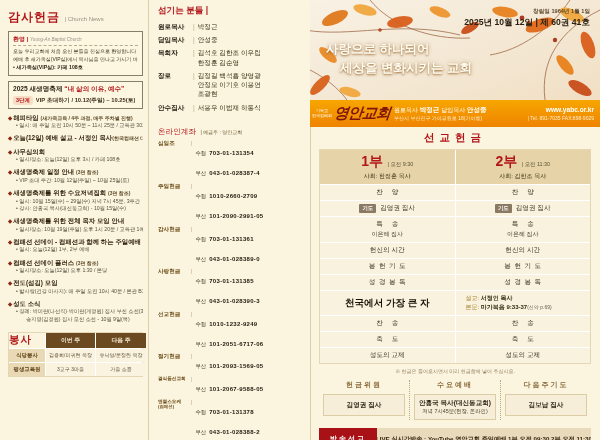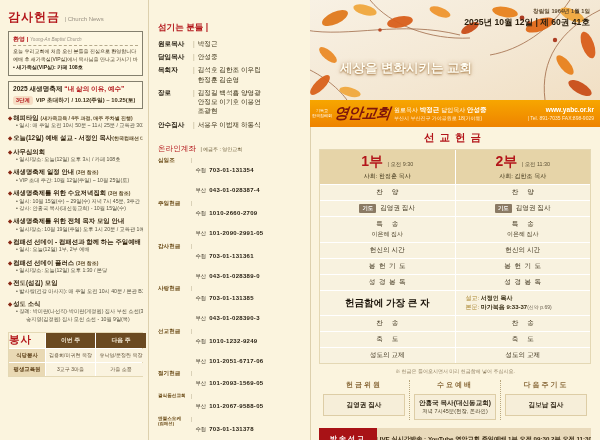--- a/index.html
+++ b/index.html
@@ -29,21 +29,21 @@
   .ni-note { font-size:5px; color:#5c4a28; }
   .ni-d { font-size:5.2px; color:#55503f; padding-left:8px; white-space:nowrap; overflow:hidden; line-height:1.45; }
   .stable { margin-top:8px; display:grid; grid-template-columns:36px 49px 50px; gap:1px; background:#fff; border:1px solid #e4d8b4; }
   .stable .cap { background:#fbf4de; display:flex; align-items:center; }
   .stable-cap-text { font-size:10.5px; font-weight:bold; color:#b3151a; letter-spacing:1px; }
   .sth { background:#6b4a21; color:#f7eeda; font-size:5.8px; font-weight:bold; text-align:center; padding:3px 0; }
   .stl { background:#e9d9b4; color:#5a3c14; font-size:5.4px; font-weight:bold; text-align:center; padding:3px 0; }
   .stv { background:#faf3df; color:#5a4a30; font-size:5px; text-align:center; padding:3px 0; white-space:nowrap; overflow:hidden; }
 
   
-  .col-mid { position:absolute; left:148px; top:0; width:162px; height:356px; padding:22px 5px 0 10px; }
+  .col-mid { position:absolute; left:148px; top:0; width:162px; height:356px; padding:5px 5px 0 10px; }
   .mid-title { font-size:8.6px; font-weight:bold; color:#b3151a; }
   .roles { margin-top:5px; }
   .role-row { display:flex; gap:3px; margin-bottom:4px; font-size:6.6px; line-height:1.4; }
   .role { display:inline-block; width:32px; font-weight:bold; color:#1f180c; text-align:justify; text-align-last:justify; flex:none; }
   .role-sep { color:#b8ad8e; flex:none; }
   .role-names { color:#33290f; }
   .acc { margin-top:8px; }
   .acc-title { font-size:7.6px; font-weight:normal; color:#b3151a; }
   .acc-holder { font-size:5px; color:#6a5a36; font-weight:normal; }
   .acc-row { display:flex; gap:3px; margin-top:2.6px; }
@@ -337,20 +337,21 @@
           <ellipse cx="10" cy="85" rx="13" ry="5" fill="#d9621c" transform="rotate(-45 10 85)"></ellipse>
           <ellipse cx="40" cy="92" rx="11" ry="4.5" fill="#f0a83e" transform="rotate(15 40 92)"></ellipse>
           <circle cx="212" cy="18" r="2.4" fill="#a9341b"></circle>
           <circle cx="219" cy="23" r="2" fill="#b8421e"></circle>
           <circle cx="245" cy="40" r="2.2" fill="#a9341b"></circle>
           <circle cx="70" cy="30" r="1.8" fill="#b8421e"></circle>
         </g>
       </svg>
       <div class="ph-founded">창립일 1964년  1월  1일</div>
       <div class="ph-issue">2025년  10월  12일 | 제 60권 41호</div>
+      <div class="ph-slogan1">사랑으로 하나되어</div>
       <div class="ph-slogan2">세상을 변화시키는 교회</div>
     </div>
 
     <div class="banner">
       <div class="logo">
         <div class="logo-denom">
           <span>기독교</span>
           <span>한국침례회</span>
         </div>
         <div class="logo-name">영안교회</div>
@@ -411,21 +412,21 @@
         <div class="wc">헌신의 시간</div>
         <div class="wc">헌신의 시간</div>
 
         <div class="wc ls3">봉헌기도</div>
         <div class="wc ls3">봉헌기도</div>
 
         <div class="wc ls3">성경봉독</div>
         <div class="wc ls3">성경봉독</div>
 
         <div class="wc sermon-l">
-          <span class="sermon-title">헌금함에 가장 큰 자</span>
+          <span class="sermon-title">천국에서 가장 큰 자</span>
         </div>
         <div class="wc sermon-r">
           <div class="sr-line"><span class="sr-label">설교:</span> <span class="sr-b">서정인 목사</span></div>
           <div class="sr-line"><span class="sr-label">본문:</span> <span class="sr-b">마가복음 9:33-37</span><span class="sr-ref">(신약 p.69)</span></div>
         </div>
 
         <div class="wc ls8">찬송</div>
         <div class="wc ls8">찬송</div>
 
         <div class="wc ls8">축도</div>

